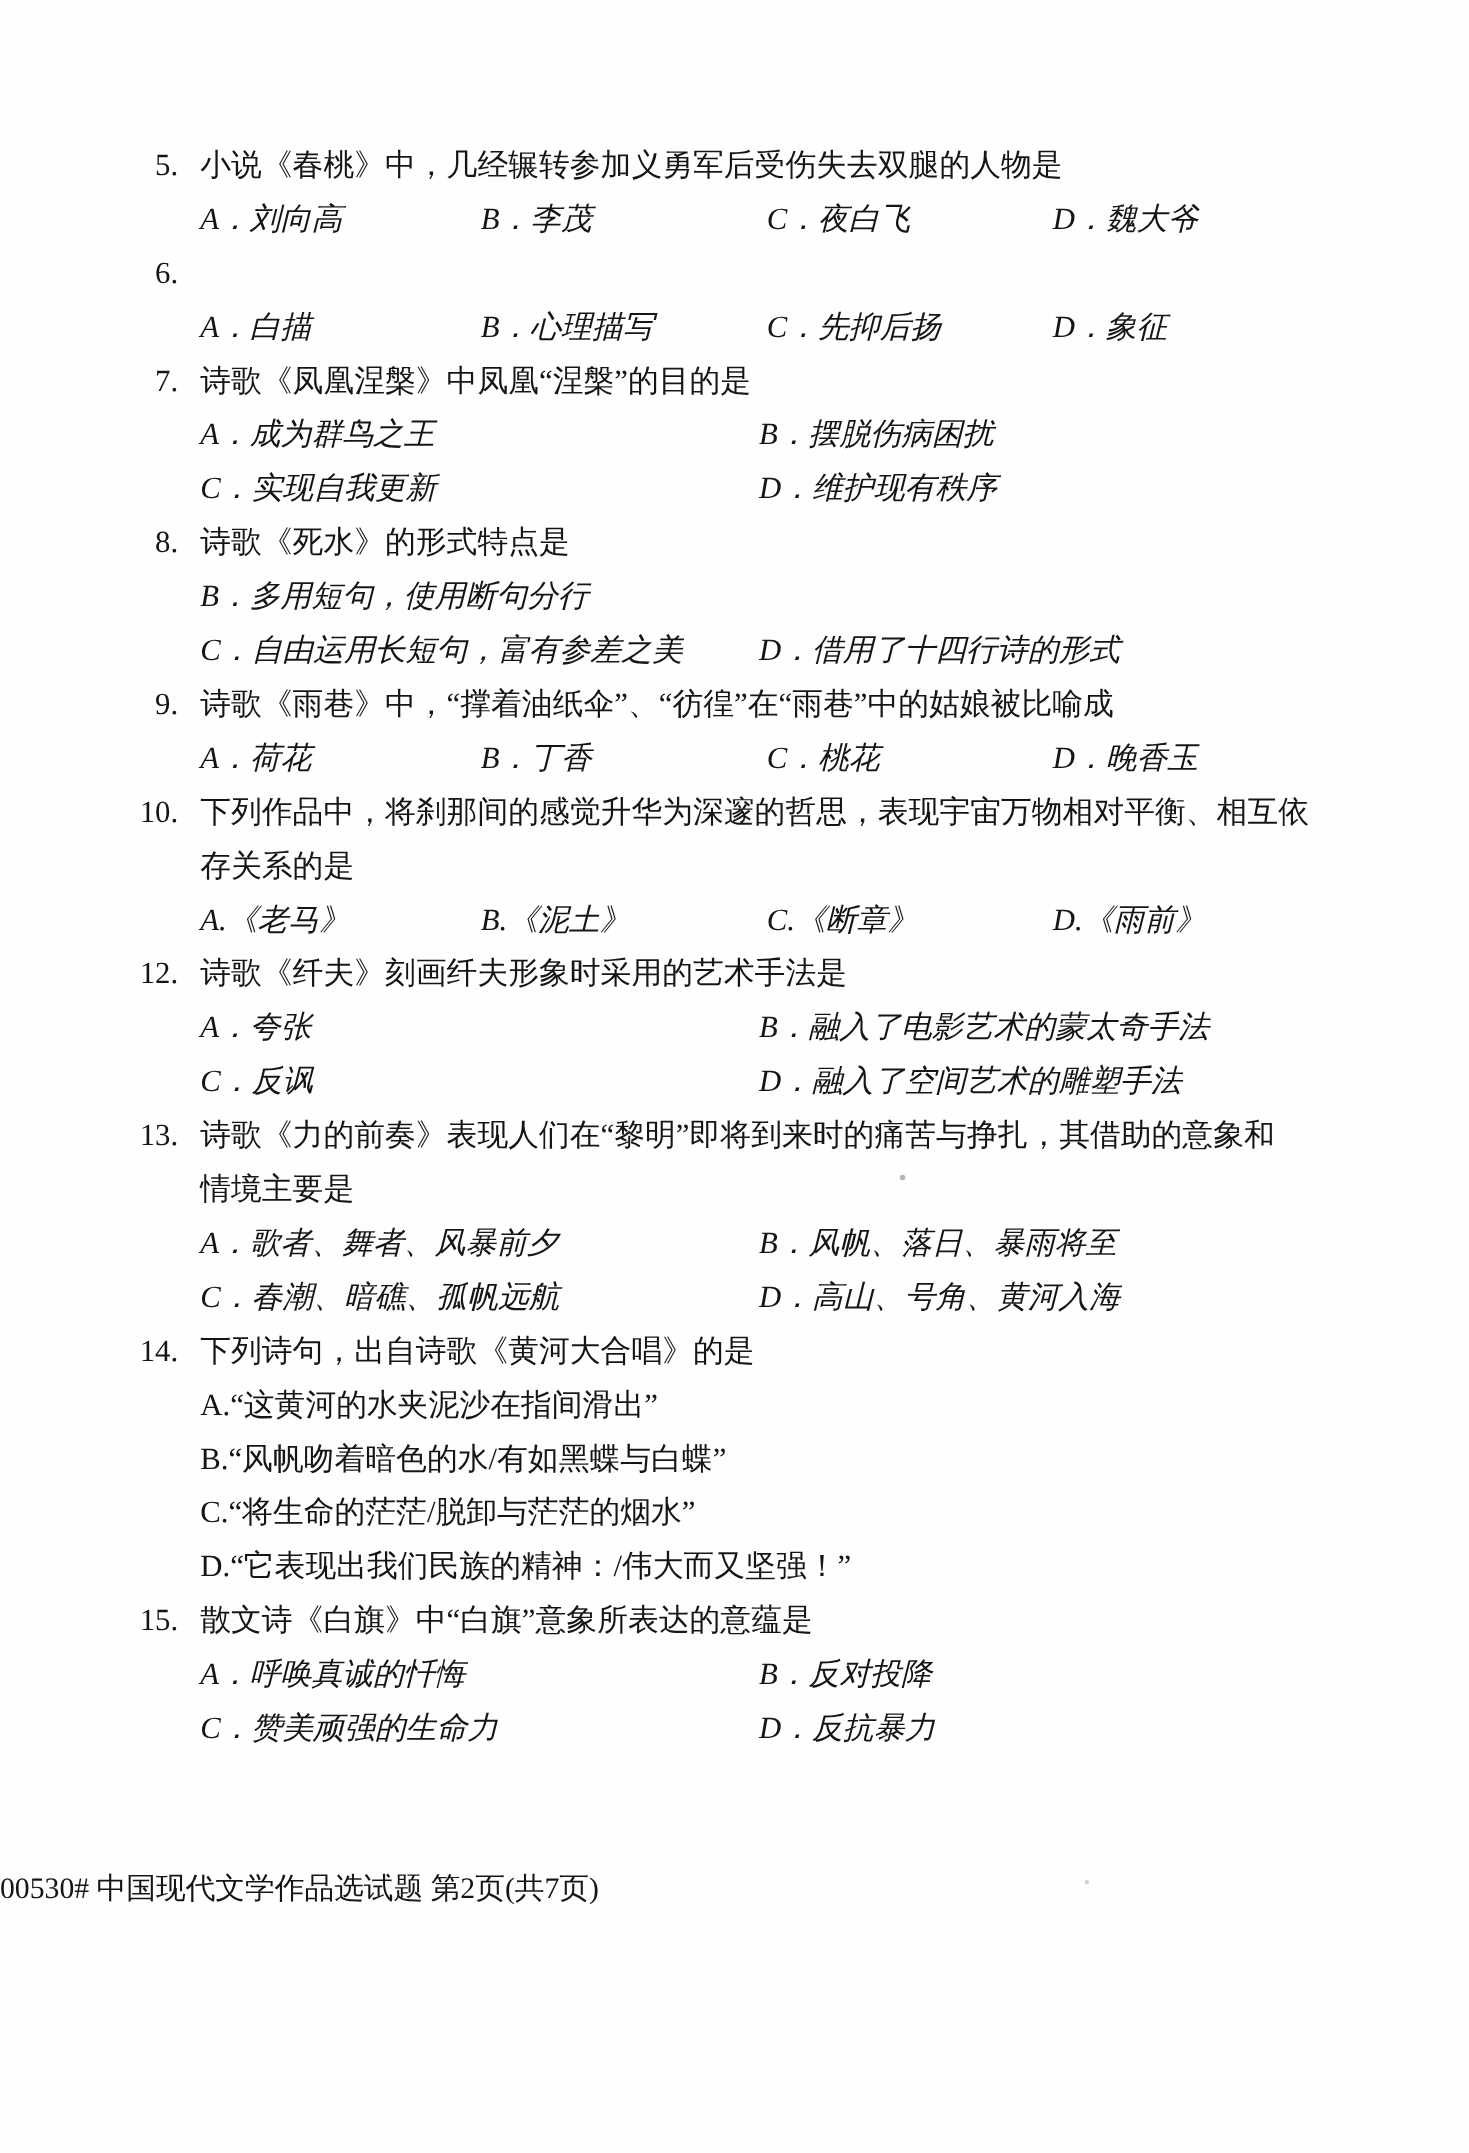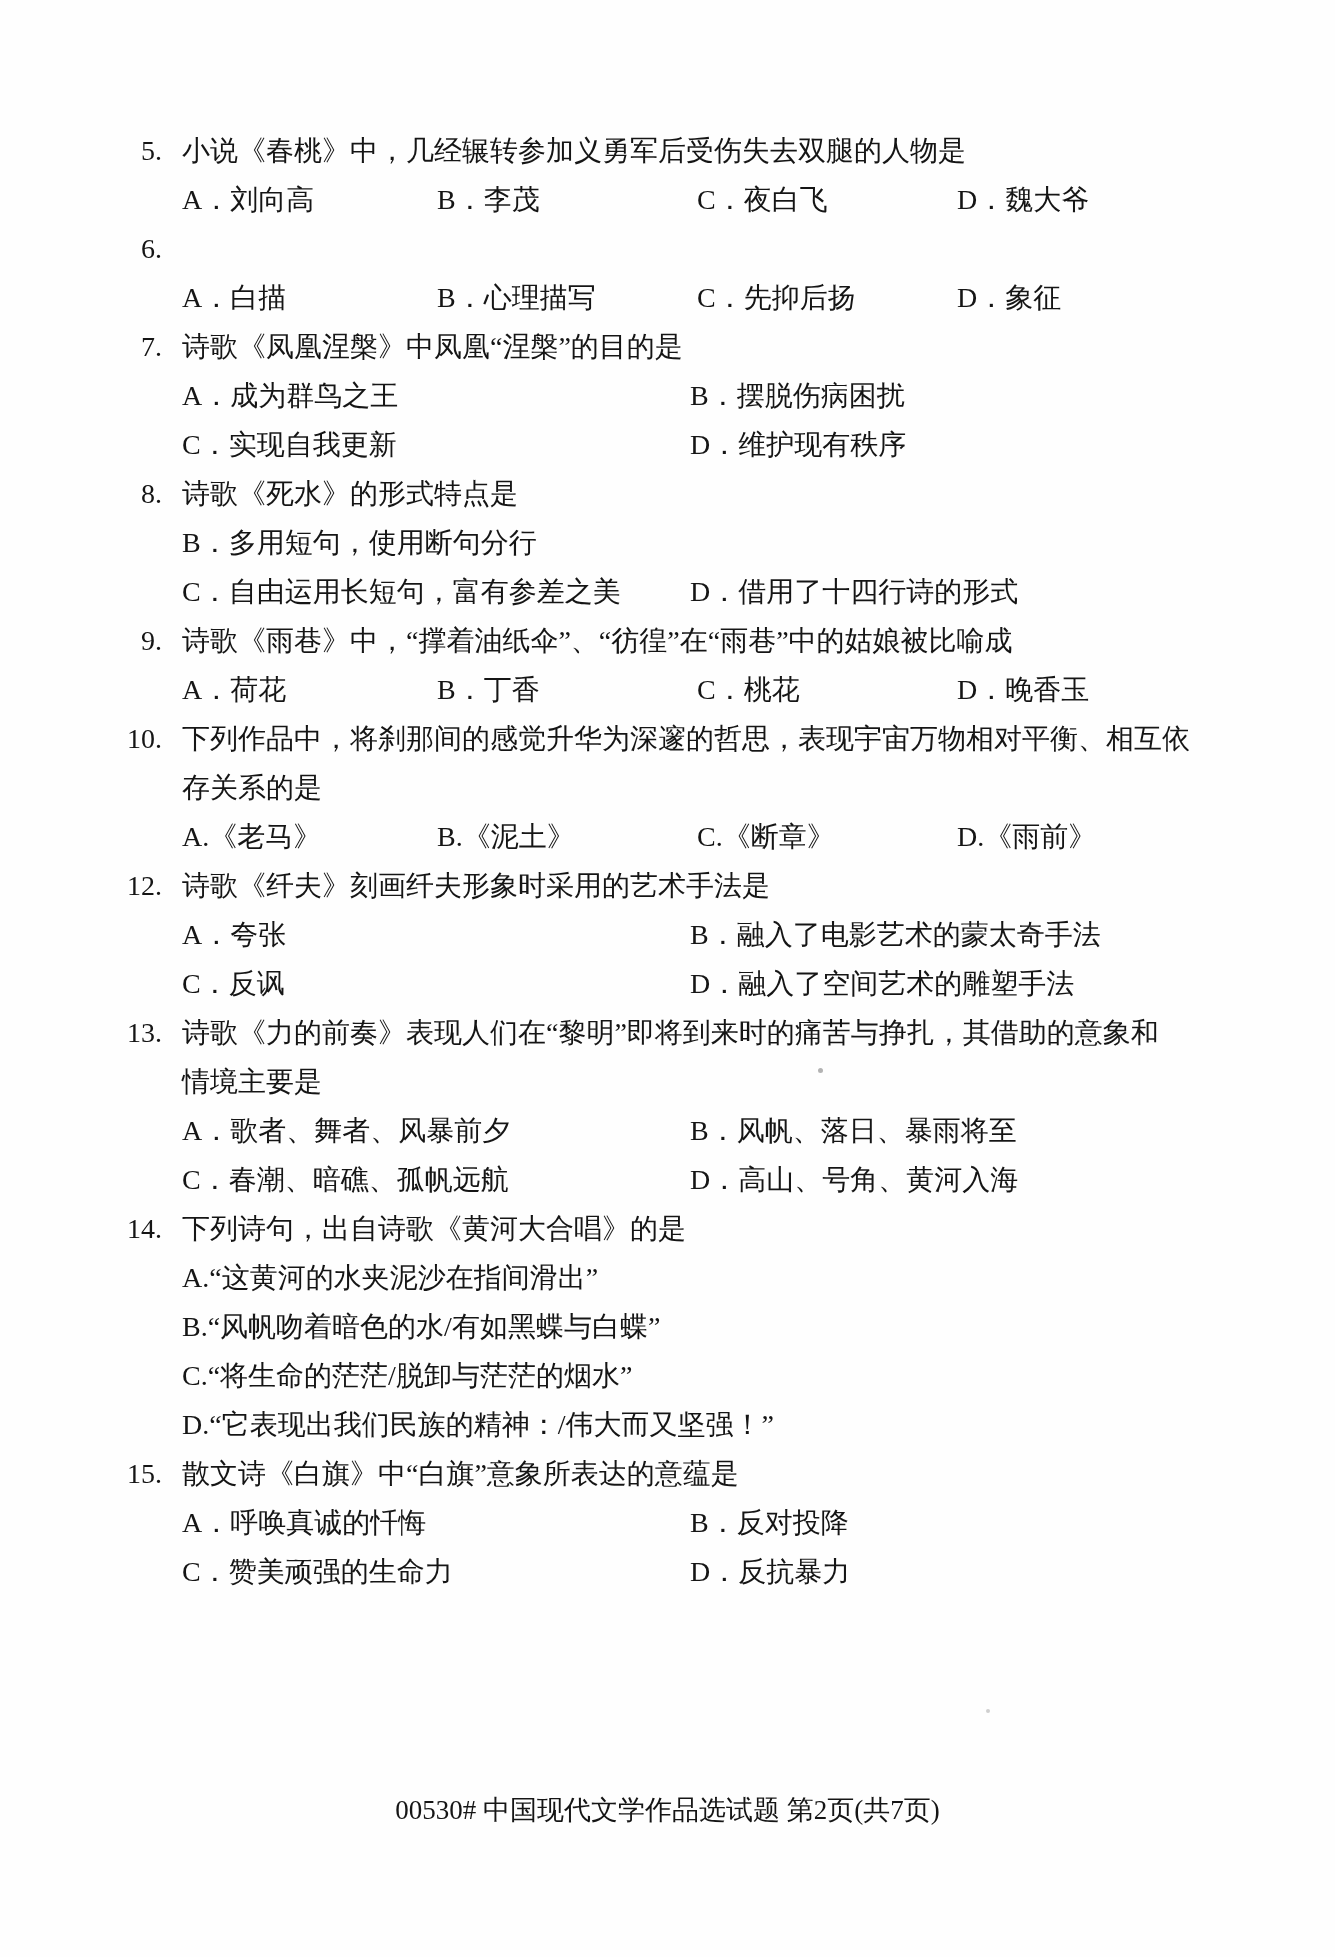--- a/index.html
+++ b/index.html
@@ -32,38 +32,38 @@
   }
   .qnum {
     position: absolute;
     left: 100px;
     top: 0;
     width: 62px;
     text-align: right;
   }
   .opts {
     display: grid;
+    font-style: italic;
   }
   .cols4 {
     grid-template-columns: 255px 260px 260px auto;
   }
   .cols2 {
     grid-template-columns: 508px auto;
   }
   .opt {
     display: block;
   }
   .footer {
     position: absolute;
-    top: 1786px;
+    top: 1692px;
     left: 0;
     right: 0;
     height: 49px;
     line-height: 49px;
-    text-align: center;
     font-size: 27px;
   }
   .speck {
     position: absolute;
     background: #8a8a8a;
     border-radius: 50%;
     opacity: 0.65;
   }
   .speck1 { left: 818px; top: 1068px; width: 5px; height: 5px; }
   .speck2 { left: 986px; top: 1709px; width: 4px; height: 4px; opacity: 0.4; }

